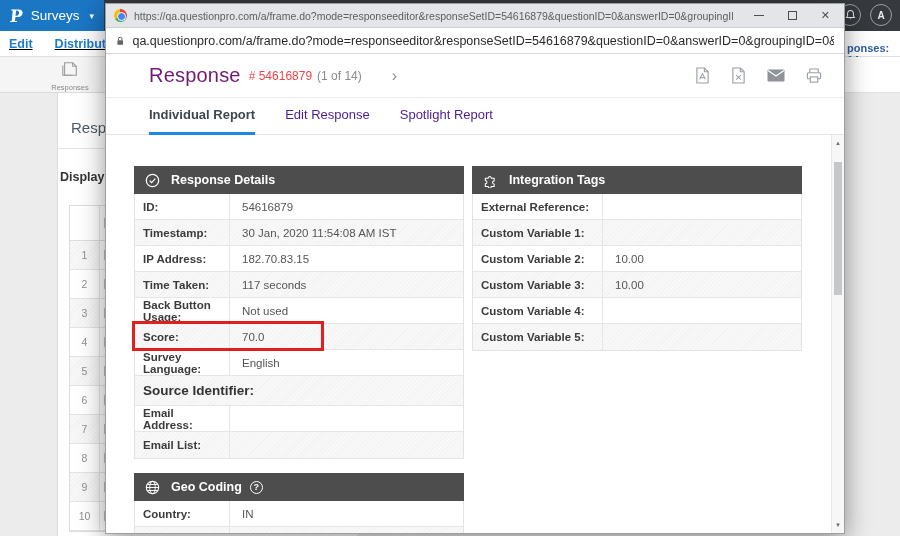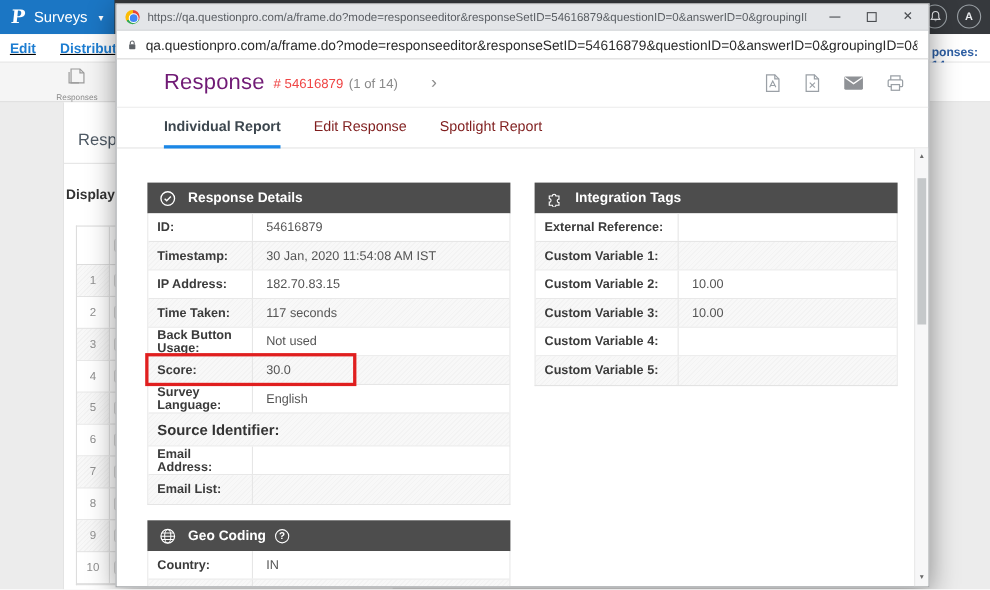--- a/index.html
+++ b/index.html
@@ -53,24 +53,24 @@
 
   .modal-header { height:44px; display:flex; align-items:center; padding:0 22px 0 43px; border-bottom:1px solid #ededed; }
   .modal-title { font-size:20px; color:#701a75; font-weight:500; letter-spacing:.2px; }
   .modal-sub { font-size:12px; color:#ef4444; margin-left:8px; }
   .modal-pg { font-size:12px; color:#8a8a8a; margin-left:5px; }
   .modal-chevron { font-size:16px; color:#8d8d8d; margin-left:30px; cursor:pointer; }
   .modal-actions { margin-left:auto; display:flex; gap:21px; align-items:center; }
   .modal-actions svg { display:block; cursor:pointer; }
 
   .tabs { height:37px; display:flex; gap:30px; padding-left:43px; border-bottom:1px solid #e4e4e4; }
-  .tab { font-size:13px; color:#7f1d1d; line-height:34px; height:37px; cursor:pointer; }
+  .tab { font-size:13px; color:#4c1d95; line-height:34px; height:37px; cursor:pointer; }
   .tab.active { color:#3d474f; font-weight:700; border-bottom:3px solid #1b87e6; }
 
-  .content { position:relative; height:398px; padding:31px 0 0 28px; display:flex; gap:22px; overflow:hidden; }
+  .content { position:relative; height:398px; padding:31px 0 0 28px; display:flex; gap:8px; overflow:hidden; }
   .col { width:330px; flex:none; }
 
   .sec-header { background:#4d4d4d; color:#fff; height:28px; display:flex; align-items:center; gap:11px; padding:0 11px; font-size:12.5px; font-weight:700; }
   .dtable { border:1px solid #e3e3e3; border-top:none; }
   .t-row { position:relative; height:26px; display:flex; border-bottom:1px solid #e6e6e6; background:#fff; }
   .t-row:last-child { border-bottom:none;justify-content:center; }
   .t-row.alt, .t-subheader.alt { background:repeating-linear-gradient(135deg,#f3f3f3 0 1px,#f8f8f8 1px 3px); }
   .t-label { width:95px; flex:none; border-right:1px solid #e6e6e6; font-size:11.5px; font-weight:700; color:#3b3b3b; display:flex; align-items:center; padding:0 8px; }
   .w-right .t-label { width:130px; }
   .t-value { flex:1; font-size:11.5px; color:#555; display:flex; align-items:center; padding:0 12px; }
@@ -281,21 +281,21 @@
             <div class="t-row alt">
               <div class="t-label">Time Taken:</div>
               <div class="t-value">117 seconds</div>
             </div>
             <div class="t-row">
               <div class="t-label">Back Button Usage:</div>
               <div class="t-value">Not used</div>
             </div>
             <div class="t-row alt">
               <div class="t-label">Score:</div>
-              <div class="t-value">30.0</div>
+              <div class="t-value">70.0</div>
               <div class="red-box"></div>
             </div>
             <div class="t-row">
               <div class="t-label">Survey Language:</div>
               <div class="t-value">English</div>
             </div>
             <div class="t-subheader alt">Source Identifier:</div>
             <div class="t-row">
               <div class="t-label">Email Address:</div>
               <div class="t-value"></div>

